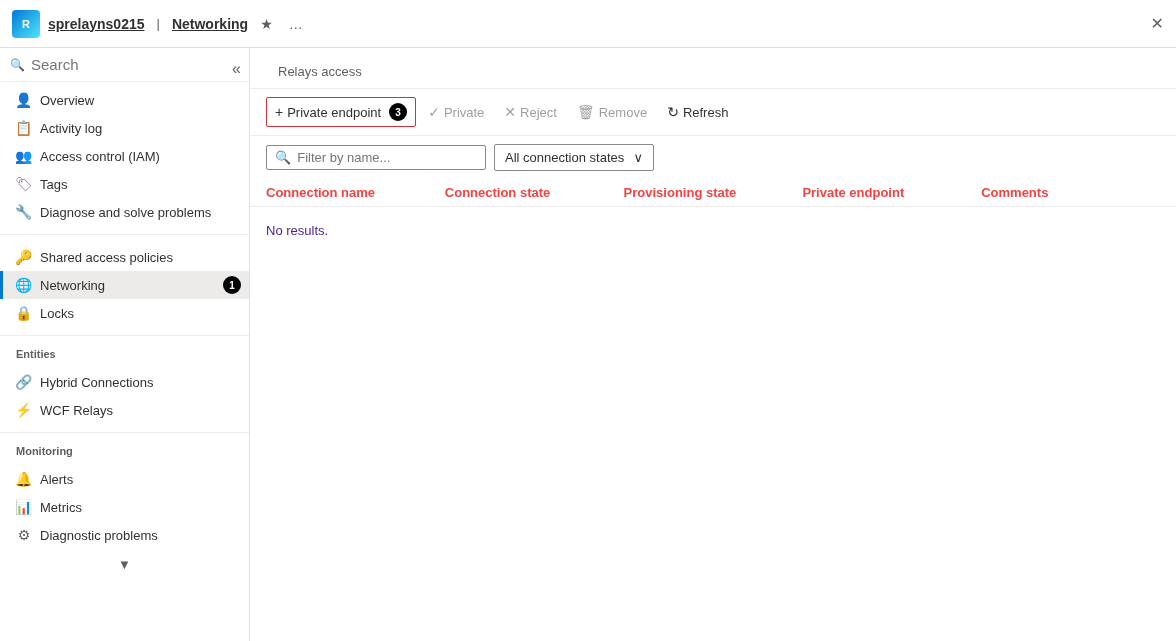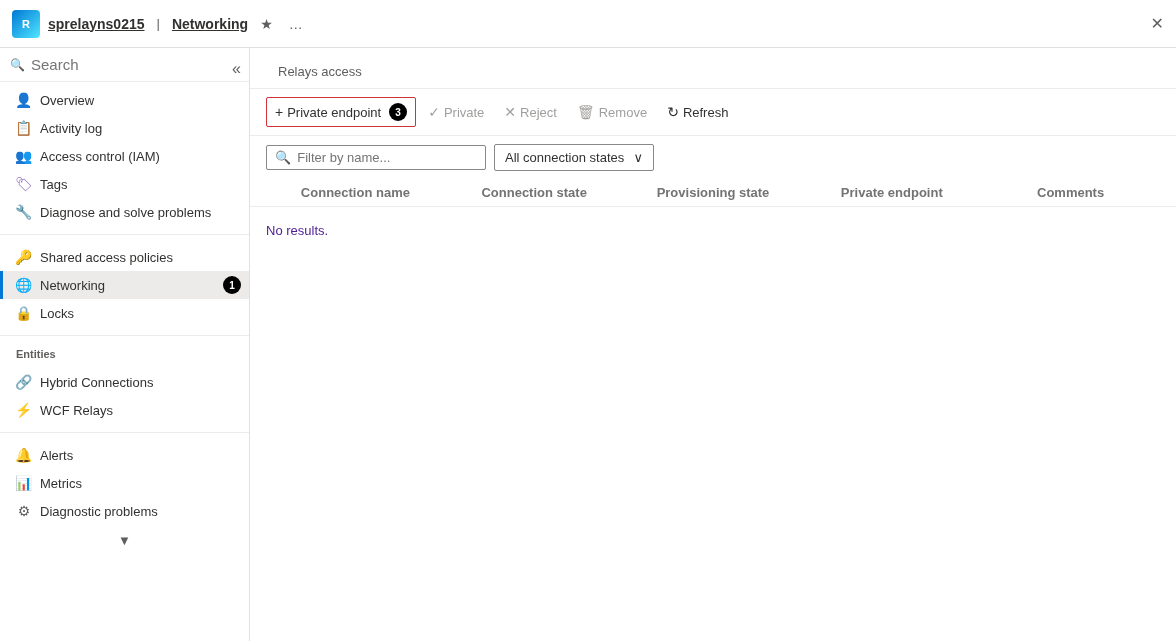--- a/index.html
+++ b/index.html
@@ -170,21 +170,21 @@
       border: 1px solid #8a8886; padding: 5px 10px;
       border-radius: 2px; cursor: pointer; background: #fff;
       font-size: 13px; color: #323130; min-width: 160px; justify-content: space-between;
     }
 
     .table-header {
       display: grid;
       grid-template-columns: 1fr 1fr 1fr 1fr 1fr;
       padding: 6px 16px;
       border-bottom: 1px solid #edebe9;
-      font-weight: 600; color: #737373; text-align: center;
+      font-weight: 600; color: #ef4444;
     }
     .table-header span { font-size: 13px; }
 
     .no-results {
       padding: 16px;
       color: #4c1d95;
       font-size: 13px;
     }
 
     
@@ -272,20 +272,21 @@
         <span class="item-icon icon-hybrid">🔗</span>
         <span>Hybrid Connections</span>
       </div>
       <div class="sidebar-item">
         <span class="item-icon icon-wcf">⚡</span>
         <span>WCF Relays</span>
       </div>
     </div>
 
     <hr class="section-divider">
+    <div class="section-label">Monitoring</div>
     <div class="sidebar-section">
       <div class="sidebar-item">
         <span class="item-icon icon-alerts">🔔</span>
         <span>Alerts</span>
       </div>
       <div class="sidebar-item">
         <span class="item-icon icon-metrics">📊</span>
         <span>Metrics</span>
       </div>
       <div class="sidebar-item">

